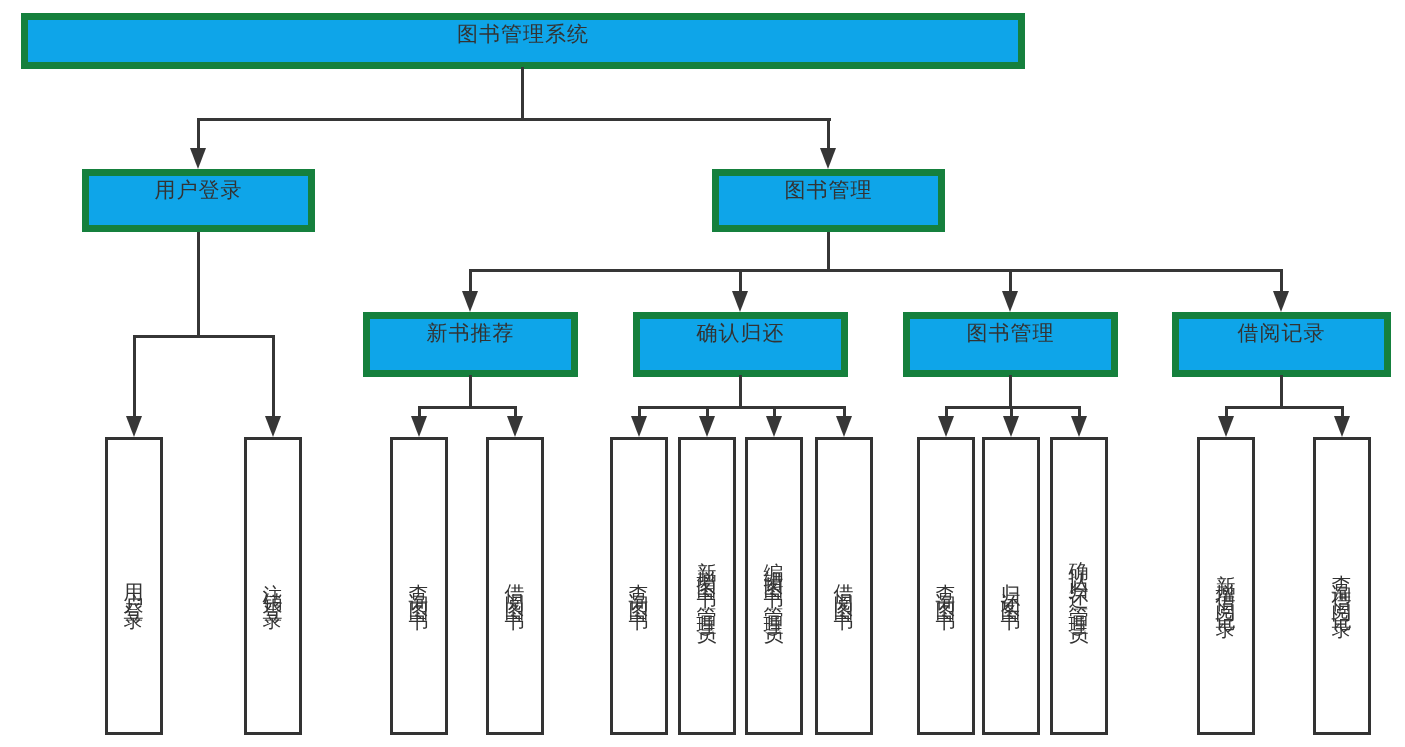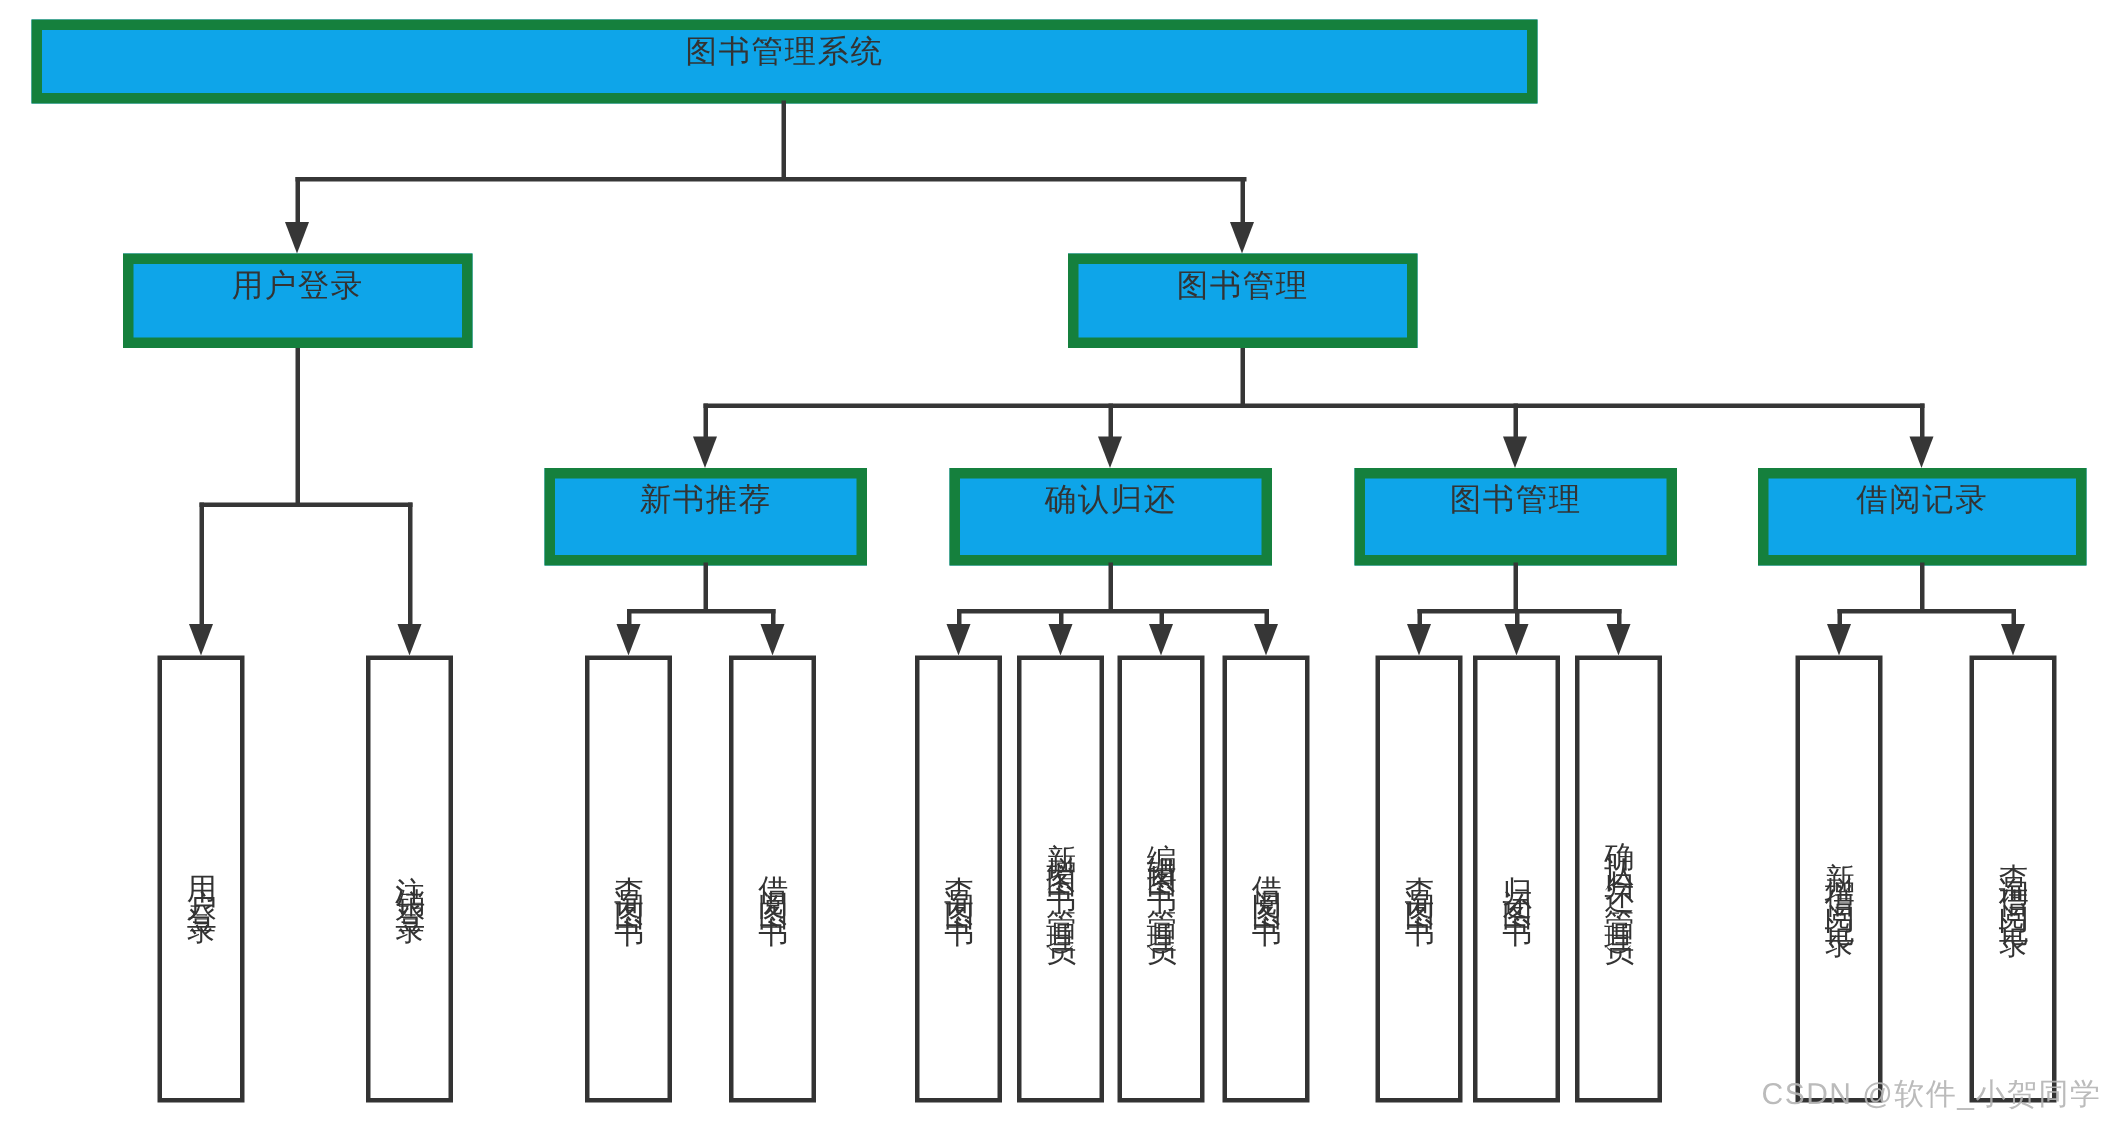--- a/index.html
+++ b/index.html
@@ -157,15 +157,14 @@
     <span class="vtext">确认归还（管理员）</span>
   </div>
 
   <div class="vbox" style="left:1197px;top:437px">
     <span class="vtext">新增借阅记录</span>
   </div>
   <div class="vbox" style="left:1313px;top:437px">
     <span class="vtext">查询借阅记录</span>
   </div>
 
-  <div class="watermark">CSDN @软件_小贺同学</div>
 
 </div>
 
 </body></html>

